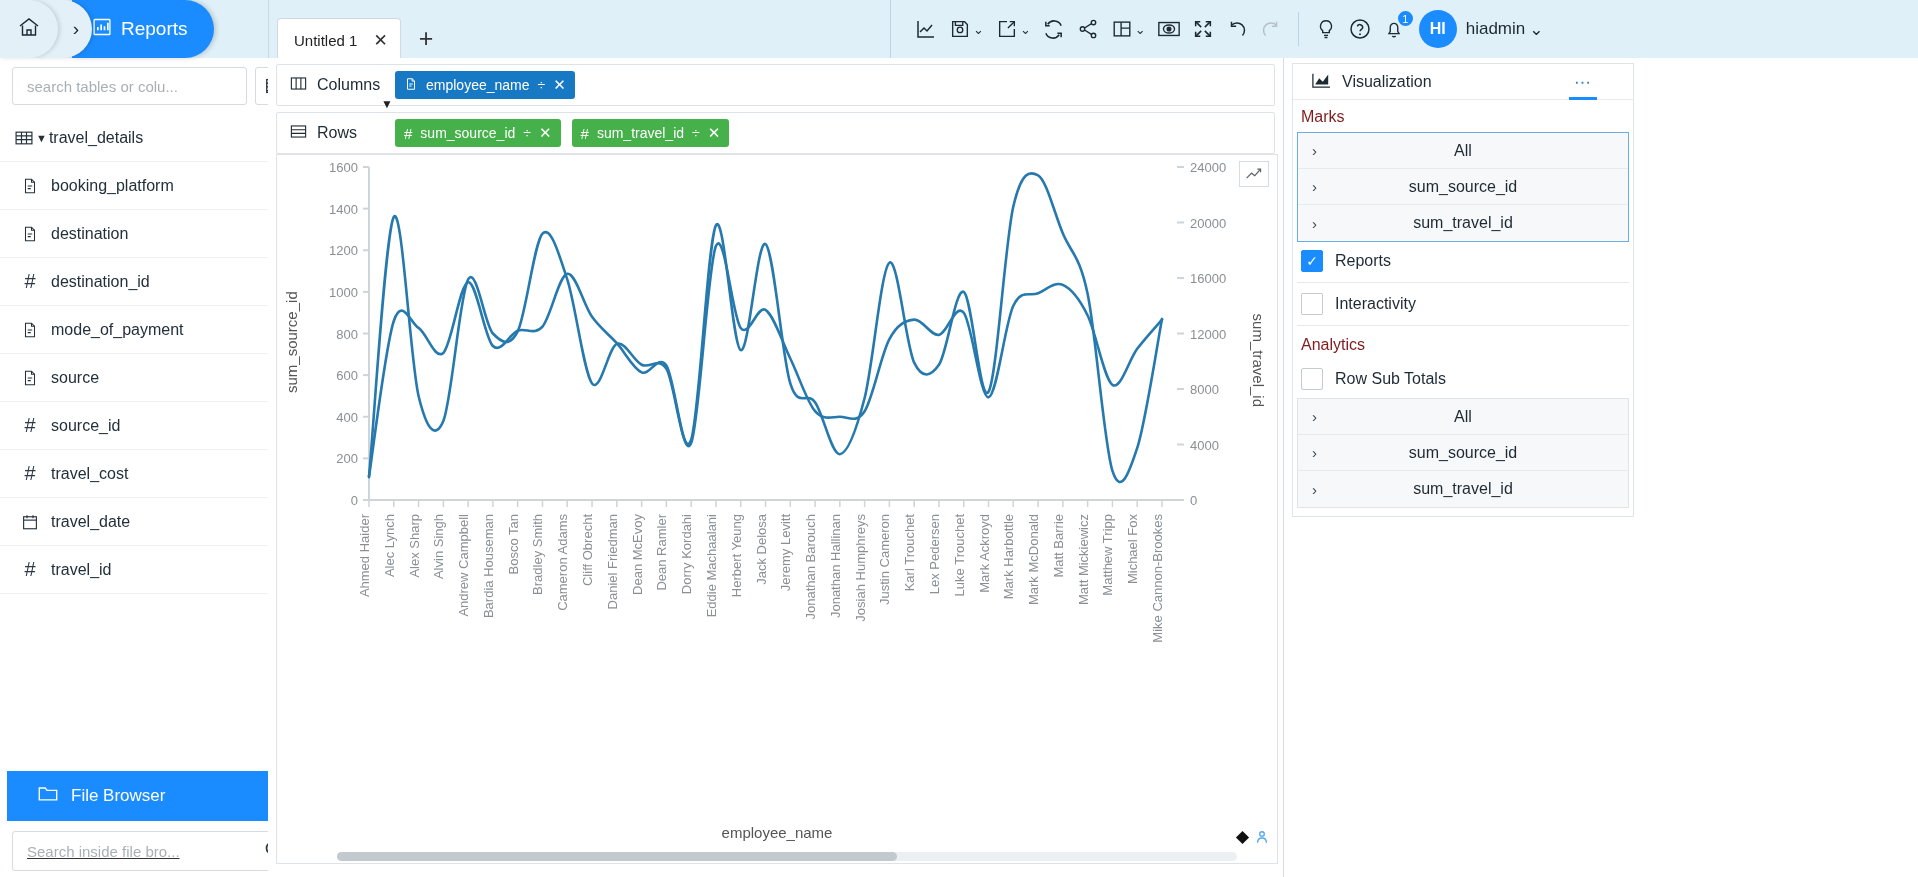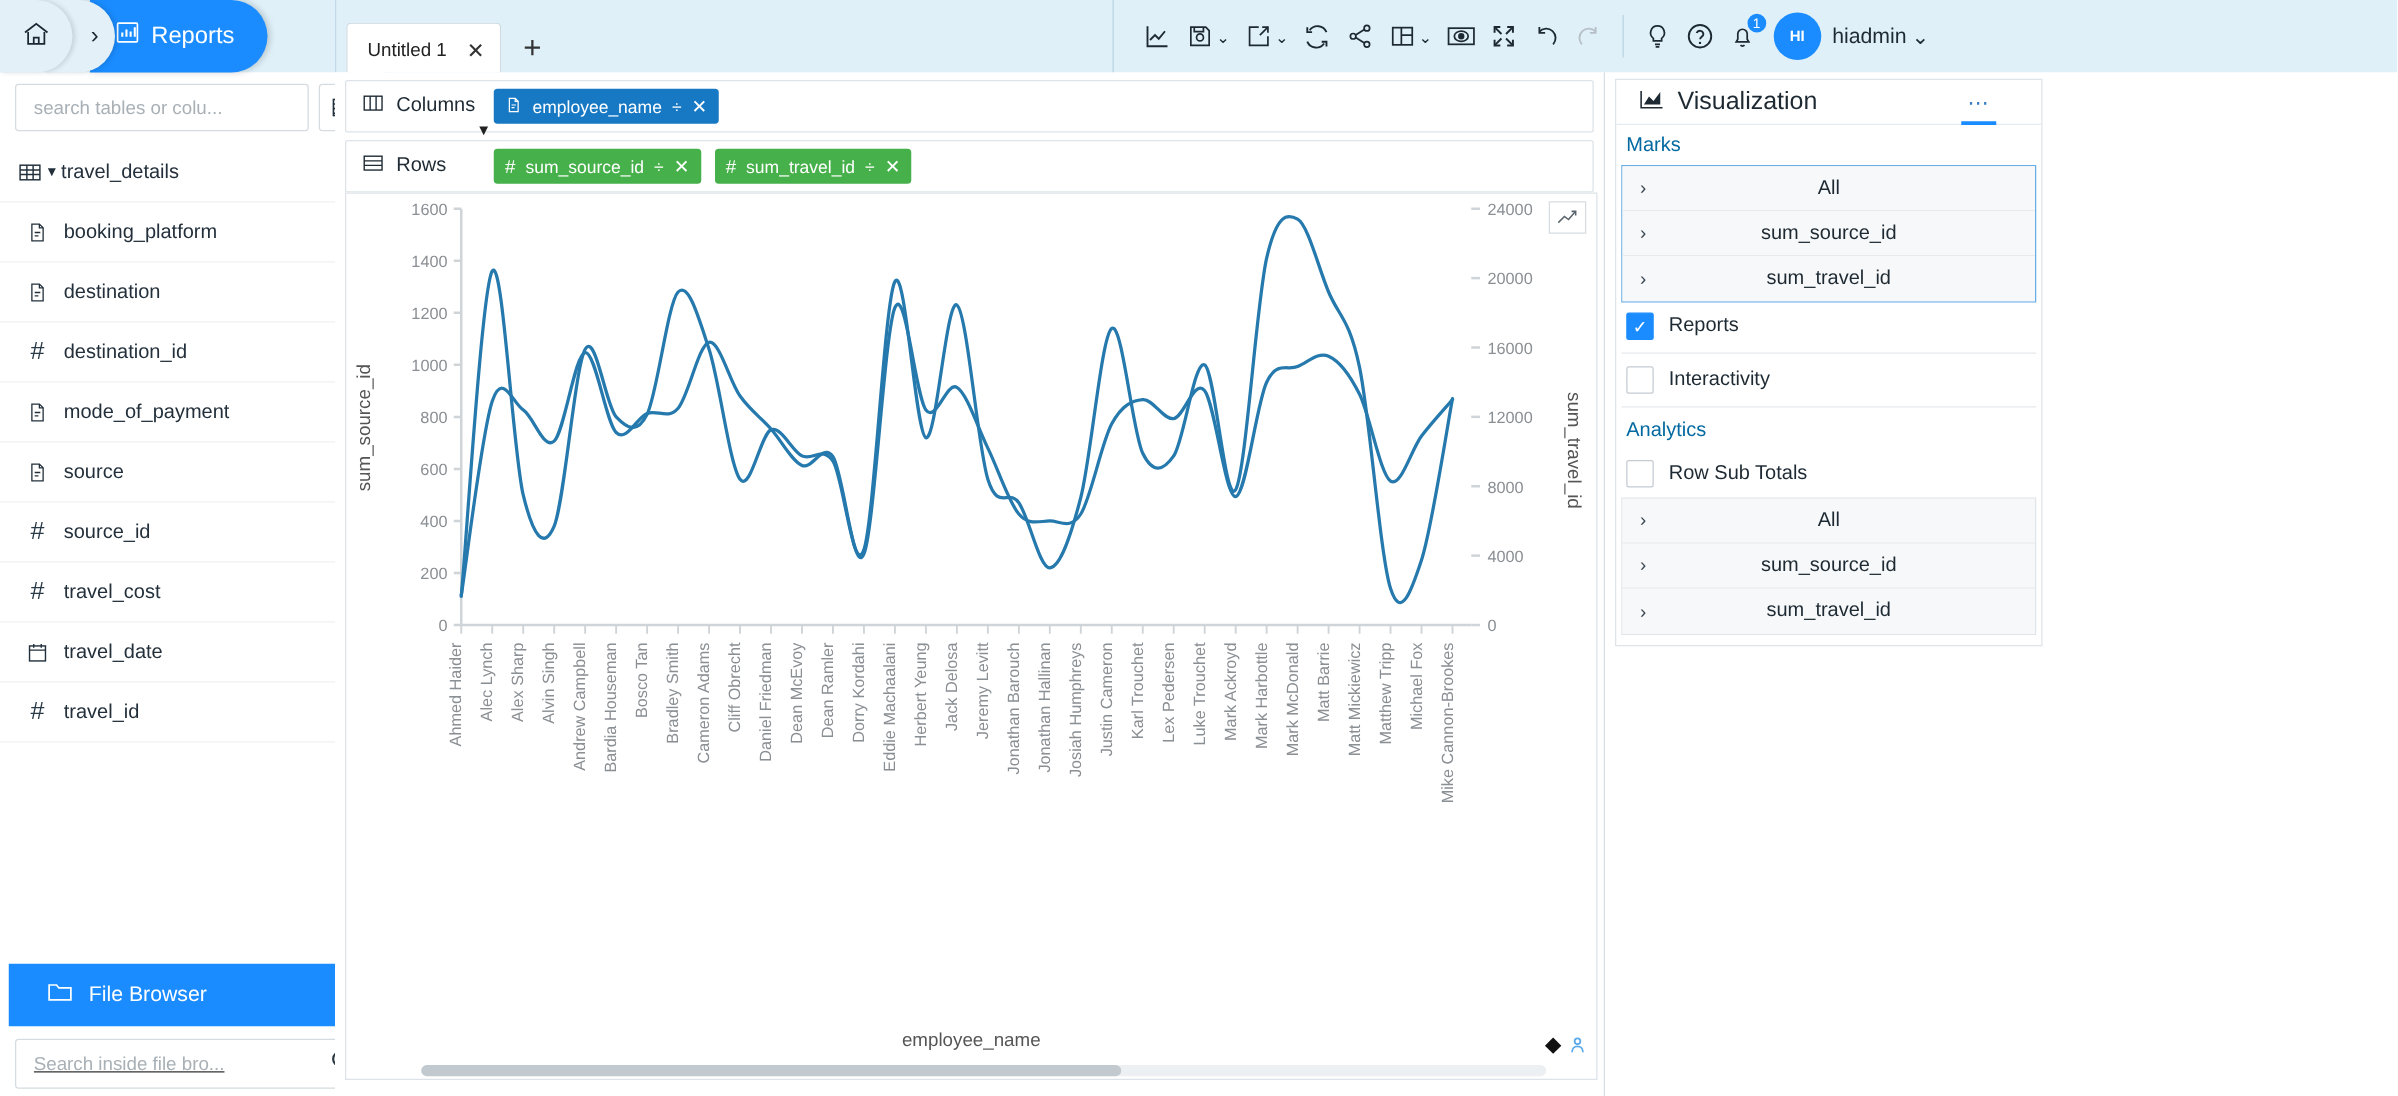--- a/index.html
+++ b/index.html
@@ -72,21 +72,21 @@
   .bell-wrap { position: relative; }
   .bell-badge {
     position: absolute; top: -3px; right: -4px; width: 19px; height: 19px;
     background: #1a8cff; color: #fff; border-radius: 50%;
     font-size: 11px; display: flex; align-items: center; justify-content: center;
     border: 2px solid #dff0f8;
   }
   .avatar {
     width: 38px; height: 38px; border-radius: 50%; background: #1a8cff;
     color: #fff; display: flex; align-items: center; justify-content: center;
-    font-size: 12px; font-weight: bold; margin-left: 8px;
+    font-size: 16px; font-weight: bold; margin-left: 8px;
   }
   .username { font-size: 17px; color: #1e2a33; margin-left: 9px; display:flex; align-items:flex-start; gap:4px;}
 
   
   .sidebar {
     position: absolute; left: 0; top: 58px; width: 308px; height: 819px;
     background: #fff; border-right: 1px solid #d8dee3;
     display: flex; flex-direction: column;
   }
   .search-row {
@@ -208,29 +208,29 @@
     background: #fff; border-left: 1px solid #d8dee3;
   }
   .viz-card {
     position: absolute; left: 8px; top: 5px; width: 342px;
     border: 1px solid #dfe4e8; background: #fff;
   }
   .viz-head {
     height: 36px; display: flex; align-items: center; gap: 11px; padding-left: 18px;
     border-bottom: 1px solid #e6eaed; position: relative;
   }
-  .viz-title { font-size: 20px; color: #1e2a33; }
+  .viz-title { font-size: 16px; color: #1e2a33; }
   .viz-dots {
     position: absolute; right: 40px; top: 10px; color: #3a7fc4; font-size: 17px;
     letter-spacing: 2px; cursor: pointer; line-height: 1;
   }
   .viz-dots-underline {
     position: absolute; right: 36px; top: 33px; width: 28px; height: 3px; background: #1a8cff;
   }
-  .sec-title { font-size: 16px; color: #0369a1; padding: 8px 0 6px 8px; }
+  .sec-title { font-size: 16px; color: #7f1d1d; padding: 8px 0 6px 8px; }
   .marks-box { border: 1px solid #6aaee6; margin: 0 4px; }
   .ref-box { border: 1px solid #e0e5e9; margin: 0 4px; }
   .mark-row {
     height: 36px; background: #f7f8f9; border-bottom: 1px solid #e7ebee;
     display: flex; align-items: center; position: relative; cursor: pointer;
   }
   .mark-row:last-child { border-bottom: none; }
   .mark-chev { position: absolute; left: 14px; font-size: 15px; color: #3a4650; }
   .mark-label { width: 100%; text-align: center; font-size: 16px; color: #1e2a33; }
   .chk-row { display: flex; align-items: center; gap: 12px; padding: 8px 0 8px 8px; }

